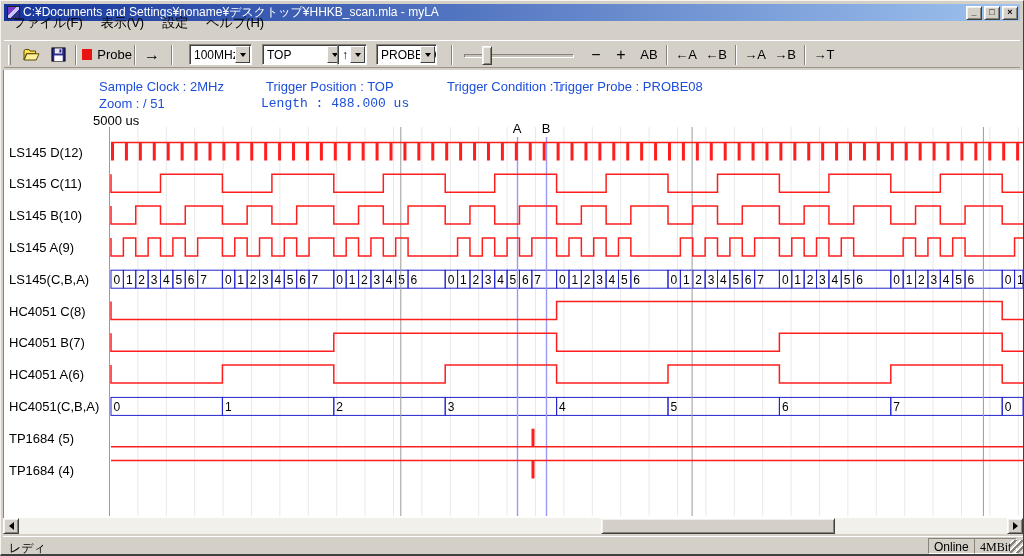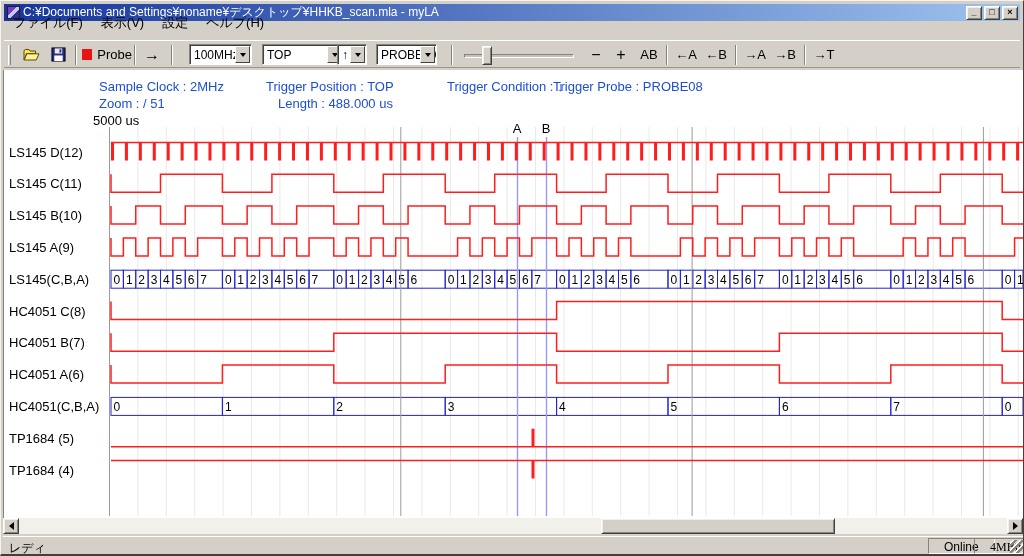--- a/index.html
+++ b/index.html
@@ -52,39 +52,39 @@
   #stop-icon { width:11px; height:11px; background:#e81414; margin-right:5px; }
   
   #client { position:absolute; left:2px; top:69px; width:1020px; height:448px; background:#fff;
     border-left:1px solid #87837b; }
   .info-item { position:absolute; font-size:13px; color:#1d4ed8; white-space:nowrap; }
   #inf-clock { left:98px;  top:78px; }
   #inf-trigpos { left:265px; top:78px;text-align:center; }
   #inf-trigcond { left:446px; top:78px; }
   #inf-trigprobe { left:552px; top:78px; }
   #inf-zoom { left:98px;  top:95px; }
-  #inf-length { left:277px; top:95px; }
+  #inf-length { left:260px; top:95px;font-family:Liberation Mono, monospace; }
   #plot { position:absolute; left:0; top:69px; }
   
   #hscroll { position:absolute; left:2px; top:517px; width:1020px; height:16px;
     background:#f2f0ea; }
   .sbtn { position:absolute; top:0; width:16px; height:16px; background:#d4d0c8;
     border:1px solid; border-color:#fff #404040 #404040 #fff;
     box-shadow:inset 1px 1px 0 #f0efeb, inset -1px -1px 0 #87837b;
     display:flex; align-items:center; justify-content:center; }
   .tri-l { width:0;height:0;border-top:4px solid transparent;border-bottom:4px solid transparent;border-right:5px solid #000; }
   .tri-r { width:0;height:0;border-top:4px solid transparent;border-bottom:4px solid transparent;border-left:5px solid #000; }
   #hthumb { position:absolute; left:598px; top:0; width:234px; height:16px; background:#d4d0c8;
     border:1px solid; border-color:#fff #404040 #404040 #fff;
     box-shadow:inset 1px 1px 0 #f0efeb, inset -1px -1px 0 #87837b; }
   
   #statusbar { position:absolute; left:2px; top:535px; width:1020px; height:35px;
     border-top:1px solid #fff; font-size:12px; }
   #status-text { position:absolute; left:6px; top:3px; }
-  .spanel { position:absolute; top:1px; height:16px; padding:1px 15px;
+  .spanel { position:absolute; top:1px; height:16px; padding:1px 5px;
     border:1px solid; border-color:#87837b #fff #fff #87837b; }
   #p-online { left:925px; } #p-mem { left:971px;font-family:Liberation Serif, serif; }
   #grip-corner { position:absolute; right:0; top:3px; width:13px; height:13px;
     background:repeating-linear-gradient(135deg, transparent 0 2px, #fff 2px 3px, #87837b 3px 5px); }
 </style>
 </head>
 <body>
 
 <div id="window">
 

